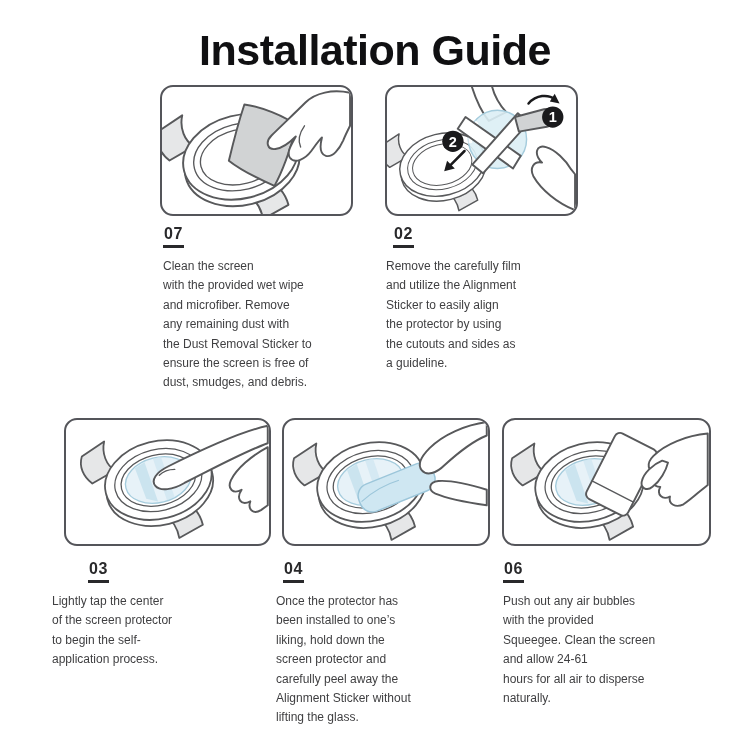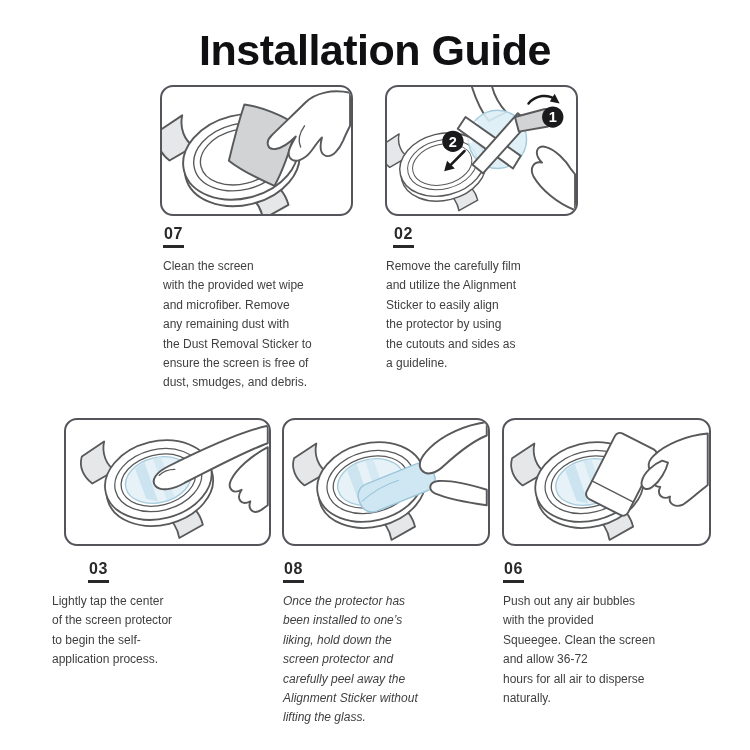--- a/index.html
+++ b/index.html
@@ -28,21 +28,21 @@
   }
   #n1 { left:163px; top:225px; } #n2 { left:393px; top:225px; }
   #n3 { left:64px;  top:560px;margin-left:24px; } #n4 { left:283px; top:560px; } #n5 { left:503px; top:560px; }
   .step-text {
     position:absolute; margin:0; font-size:12px; line-height:19.4px;
     color:#3f3f41; white-space:pre-line;
   }
   #t1 { left:163px; top:257px; width:214px; }
   #t2 { left:386px; top:257px; width:214px; }
   #t3 { left:52px;  top:592px; width:216px; }
-  #t4 { left:283px; top:592px; width:216px;font-style:italic; }
+  #t4 { left:276px; top:592px; width:216px; }
   #t5 { left:503px; top:592px; width:216px; }
 
   
   .sf-white { fill:#ffffff; stroke:#58595b; stroke-width:2; stroke-linejoin:round; stroke-linecap:round; }
   .sf-gray  { fill:#e6e7e8; stroke:#58595b; stroke-width:2; stroke-linejoin:round; }
   .sf-cloth { fill:#d1d3d4; stroke:#58595b; stroke-width:2; stroke-linejoin:round; }
   .ln       { fill:none;    stroke:#58595b; stroke-width:1.4; stroke-linecap:round; }
   .ink      { fill:#1a1a1c; }
   .ink-ln   { fill:none; stroke:#1a1a1c; stroke-width:2.6; stroke-linecap:round; }
   .marker-text {
@@ -173,21 +173,21 @@
         <g transform="translate(114,70) rotate(-22)">
           <rect x="-40" y="-15" width="82" height="30" rx="13" fill="#cfe7f2" stroke="#9cc6da" stroke-width="1.5"></rect>
           <path d="M-38,0 Q-16,-8 6,-6" fill="none" stroke="#9cc6da" stroke-width="1.2"></path>
         </g>
         <g>
           <path class="sf-white" d="M208,2 C186,5 163,15 149,29 C141,37 136,46 141,52 C146,58 156,55 164,47 C176,36 193,22 208,16 Z"></path>
           <path class="sf-white" d="M208,72 C192,67 172,62 158,63 C148,64 147,72 155,76 C167,81 187,85 208,88 Z"></path>
         </g>
       </svg>
     </div>
-    <div class="step-num" id="n4">08</div>
+    <div class="step-num" id="n4">04</div>
     <p class="step-text" id="t4">Once the protector has
 been installed to one’s
 liking, hold down the
 screen protector and
 carefully peel away the
 Alignment Sticker without
 lifting the glass.</p>
   </section>
 
   <section>
@@ -204,18 +204,18 @@
         <g>
           <path class="sf-white" d="M209,14 C187,16 165,25 153,37 C145,45 147,53 156,55 C150,61 152,69 160,69 C156,77 162,83 170,79 C168,87 176,91 184,87 C193,81 201,73 209,67 Z"></path>
           <path class="sf-white" d="M162,42 C152,46 143,55 141,63 C139,70 146,74 152,69 C160,63 166,52 168,44 Z"></path>
         </g>
       </svg>
     </div>
     <div class="step-num" id="n5">06</div>
     <p class="step-text" id="t5">Push out any air bubbles
 with the provided
 Squeegee. Clean the screen
-and allow 36-72
+and allow 24-61
 hours for all air to disperse
 naturally.</p>
   </section>
 
 </div>
 
 </body></html>

